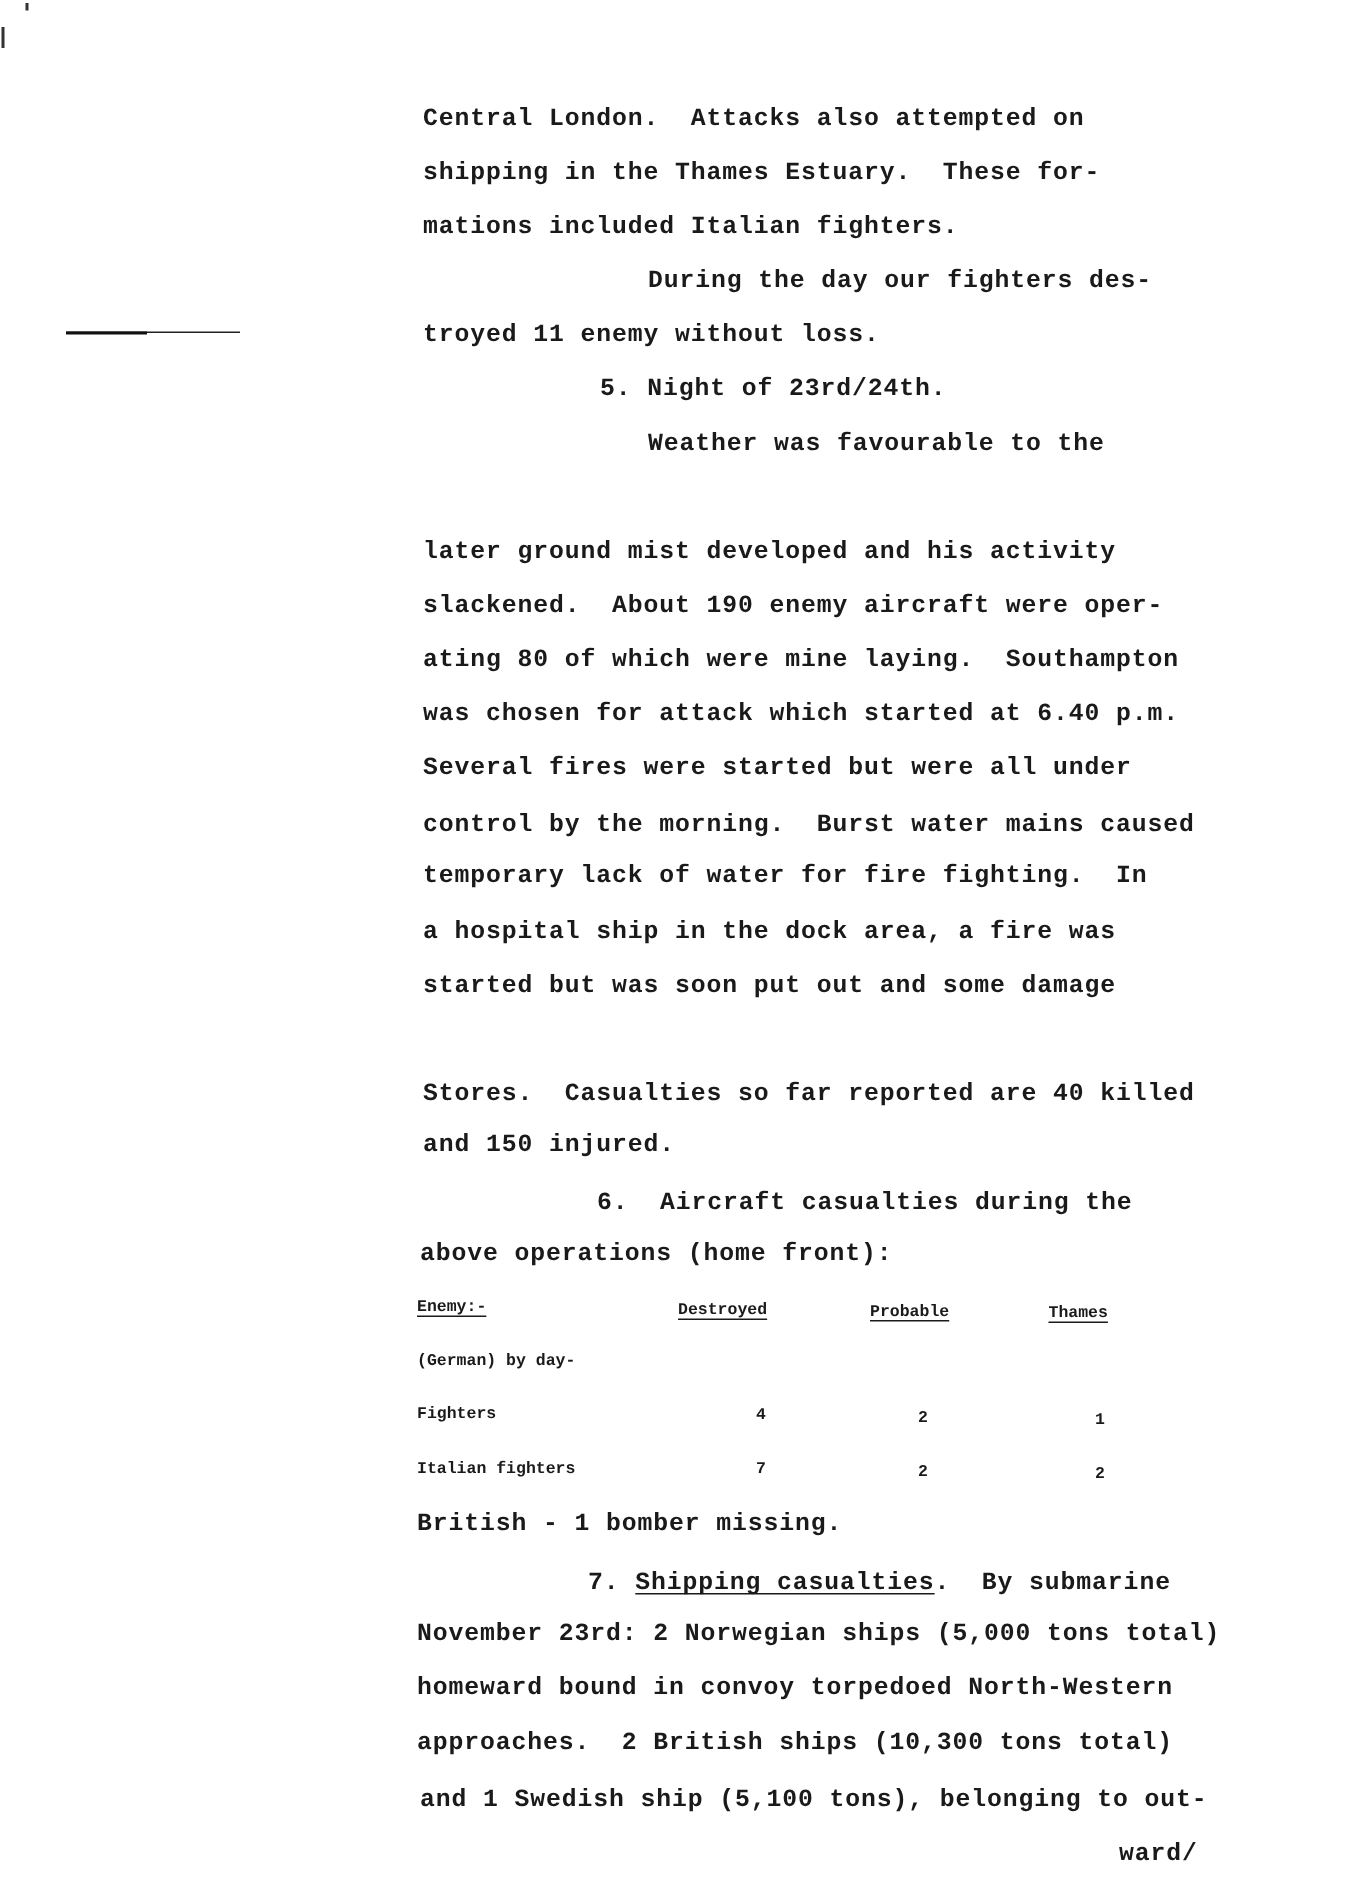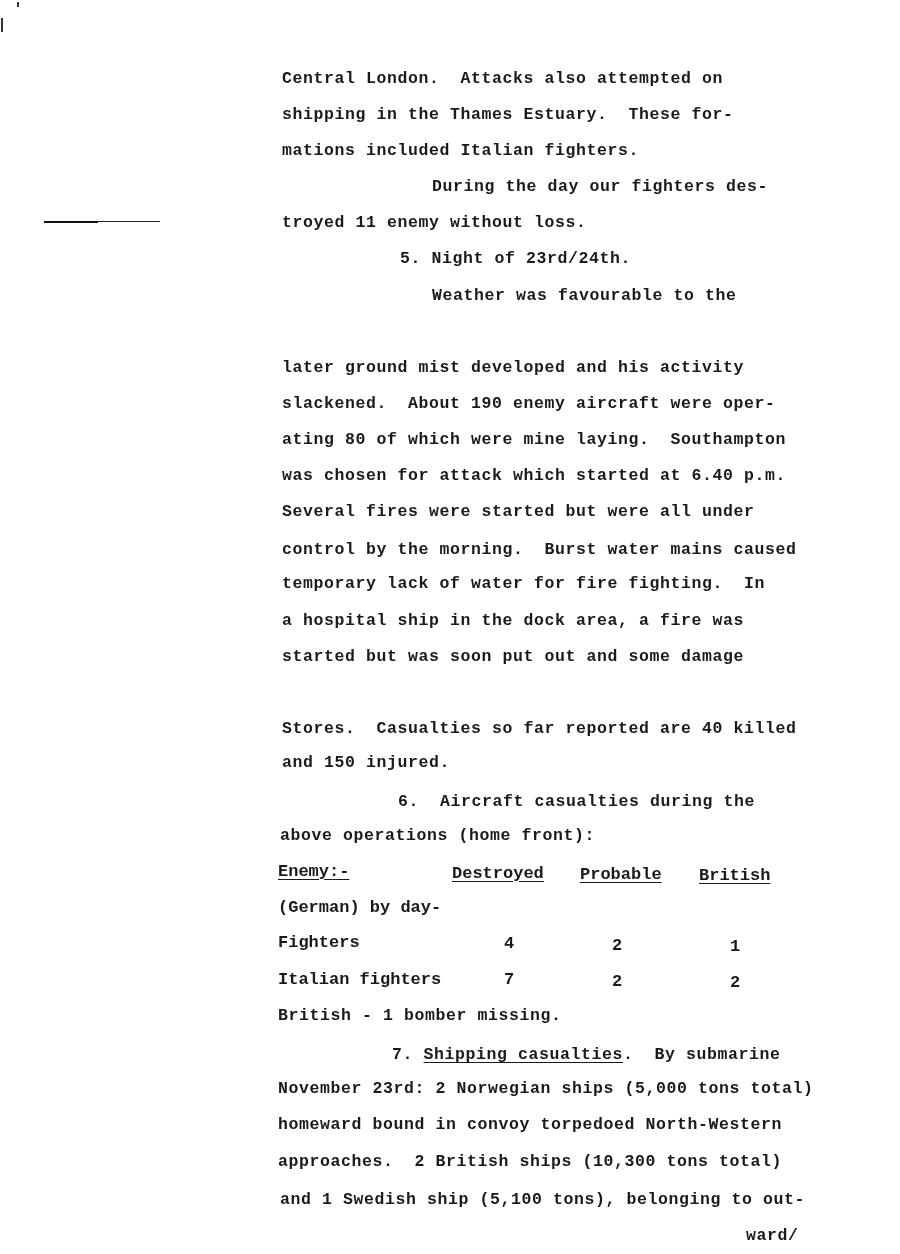--- a/index.html
+++ b/index.html
@@ -35,21 +35,21 @@
       width: 116px; height: 1px;
       border-top: 1.5px solid #222;
     }
     .margin-rule .heavy {
       position: absolute; left: 0; top: -1px;
       width: 54px; height: 2px; background: #111;
     }
     .corner-mark {
       position: absolute; width: 2px; background: #333;
     }
-    .cell { position: absolute; font-size: 17px; font-weight: 600; line-height: 20px; white-space: pre; }
+    .cell { position: absolute; font-size: 11px; font-weight: 600; line-height: 20px; white-space: pre; }
   </style>
 </head>
 <body>
 
 <div class="page">
 
   <div class="corner-mark" style="left:1px; top:18px; height:14px;"></div>
   <div class="corner-mark" style="left:17px; top:2px; height:5px;"></div>
 
   <div class="margin-rule">
@@ -76,21 +76,21 @@
   <div class="line" style="left:282px; top:719px;">Stores.  Casualties so far reported are 40 killed</div>
   <div class="line" style="left:282px; top:753px;">and 150 injured.</div>
 
   <div class="line" style="left:398px; top:792px;">6.  Aircraft casualties during the</div>
   <div class="line" style="left:280px; top:826px;">above operations (home front):</div>
 
   <div>
     <div class="cell u" style="left:278px; top:862px;">Enemy:-</div>
     <div class="cell u" style="left:452px; top:864px;">Destroyed</div>
     <div class="cell u" style="left:580px; top:865px;">Probable</div>
-    <div class="cell u" style="left:699px; top:866px;">British</div>
+    <div class="cell u" style="left:699px; top:866px;">Thames</div>
 
     <div class="cell" style="left:278px; top:898px;">(German) by day-</div>
 
     <div>
       <div class="cell" style="left:278px; top:933px;">Fighters</div>
       <div class="cell" style="left:504px; top:934px;">4</div>
       <div class="cell" style="left:612px; top:936px;">2</div>
       <div class="cell" style="left:730px; top:937px;">1</div>
     </div>
     <div>

